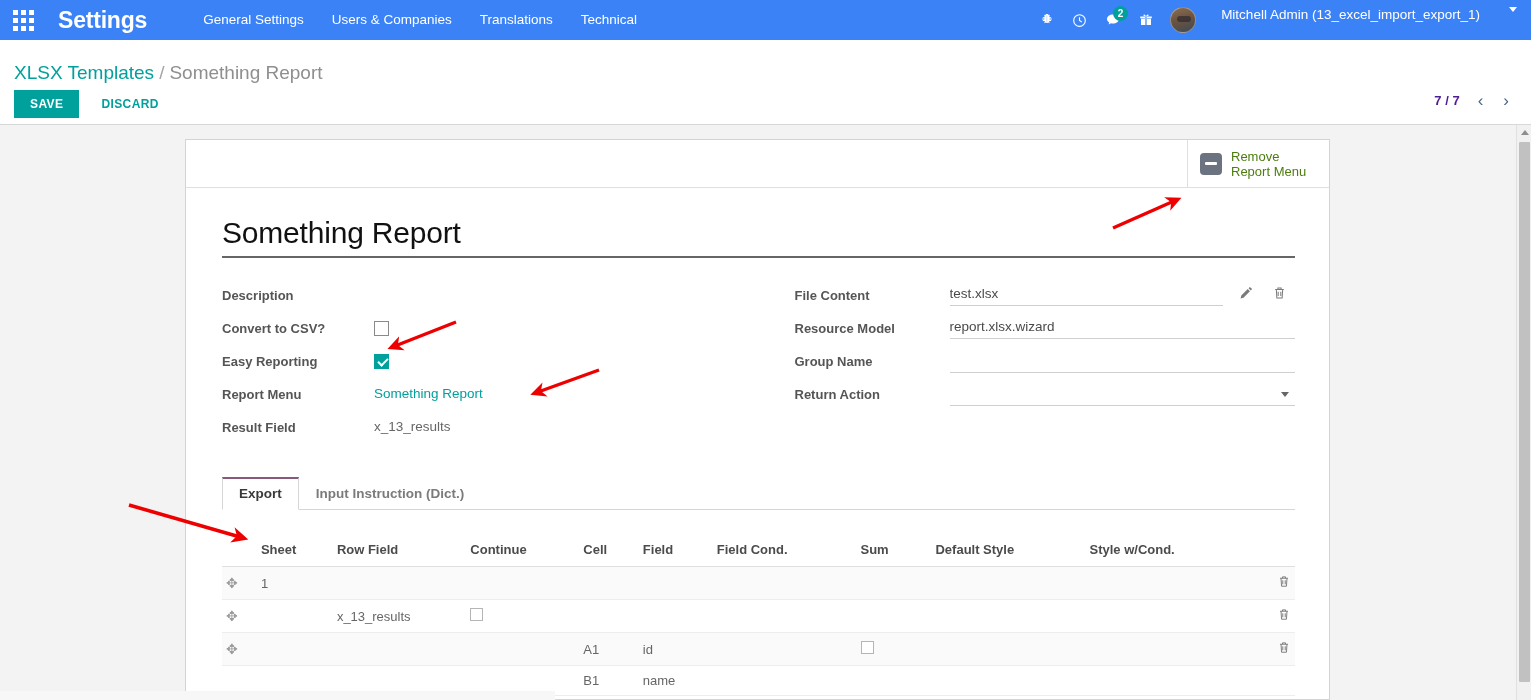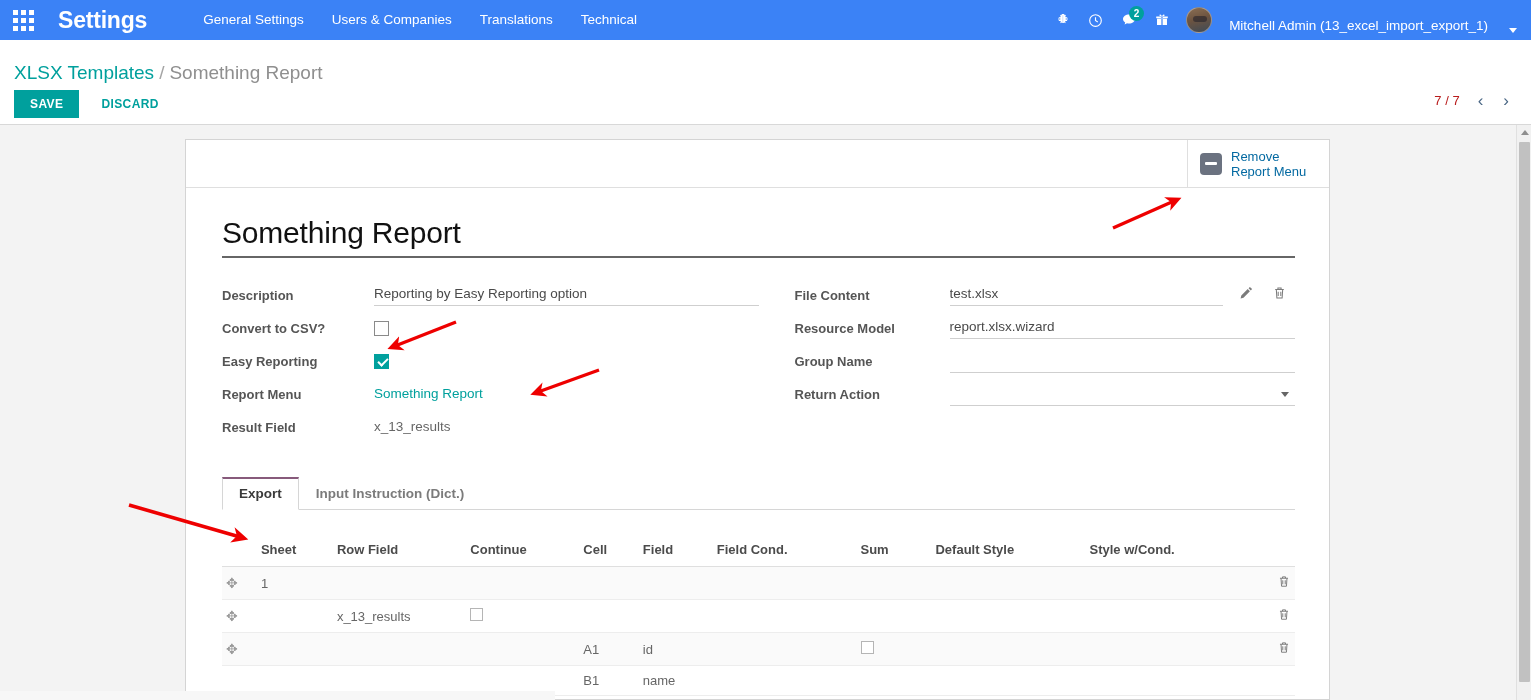--- a/index.html
+++ b/index.html
@@ -52,21 +52,21 @@
     font-size: 15px;
   }
   .badge {
     position: absolute; top: 6px; right: 1px;
     background: #00A09D; color: #fff;
     border-radius: 9px; font-size: 10px; font-weight: bold;
     min-width: 15px; height: 15px; line-height: 15px;
     text-align: center; padding: 0 3px;
   }
   .user-area {
-    display: flex; align-items: flex-end; gap: 17px;
+    display: flex; align-items: flex-start; gap: 25px;
     margin-left: 8px; cursor: pointer; padding-right: 2px;
   }
   .avatar {
     width: 26px; height: 26px; border-radius: 50%;
     background: linear-gradient(165deg,#8b6f54 0%, #6d5440 45%, #3d4a57 100%);
     position: relative; overflow: hidden;
     border: 1px solid rgba(255,255,255,0.35);
   }
   .avatar::after {
     content:""; position:absolute; left:6px; top:8px;
@@ -108,21 +108,21 @@
     border: none; font-size: 12px; font-weight: bold;
     letter-spacing: 0.4px;
     padding: 7px 14px; margin-left: 8px; cursor: pointer;
     font-family: "Liberation Sans", sans-serif;
   }
   .pager {
     position: absolute; right: 20px; top: 52px;
     display: flex; align-items: center; gap: 16px;
     font-size: 13px; color: #666;
   }
-  .pager-count { font-size: 13px; color: #b91c1c; }
+  .pager-count { font-size: 13px; color: #4c1d95; font-weight: bold; }
   .pager-btn {
     color: #4a6785; cursor: pointer; font-size: 17px;
     line-height: 1; user-select: none; padding: 0 2px;
   }
 
   
   .sheet-bg {
     position: absolute; top: 125px; left: 0;
     width: 1516px; height: 575px;
     background: #f3f3f3;
@@ -145,21 +145,21 @@
     cursor: pointer; min-width: 142px;
   }
   .minus-square {
     width: 22px; height: 22px; border-radius: 4px;
     background: #6b7280; position: relative; flex: none;
   }
   .minus-square::after {
     content:""; position: absolute; left: 5px; top: 9.5px;
     width: 12px; height: 3px; background: #ffffff; border-radius: 1px;
   }
-  .stat-label { font-size: 13px; color: #0369a1; line-height: 15px; }
+  .stat-label { font-size: 13px; color: #4d7c0f; line-height: 15px; }
 
   .sheet-body { padding: 22px 34px 0 36px; }
   .record-title {
     font-size: 30px; color: #111111; font-weight: normal;
     padding-bottom: 6px; border-bottom: 2px solid #666666;
     margin: 6px 0 26px 0; letter-spacing: -0.2px;
   }
 
   .form-cols { display: flex; gap: 0px; }
   .form-col { width: 50%; }
@@ -394,23 +394,20 @@
 
       <div class="sheet-body">
         <div class="record-title">Something Report</div>
 
         <div class="form-cols">
 
           <div class="form-col left">
 
             <div class="f-row">
               <div class="f-label">Description</div>
-              <div class="f-value">
-                <input class="f-input" type="text" value="Reporting by Easy Reporting option" style="">
-              </div>
             </div>
 
             <div class="f-row">
               <div class="f-label">Convert to CSV?</div>
               <div class="f-value">
                 <span class="cbox"></span>
               </div>
             </div>
 
             <div class="f-row">

